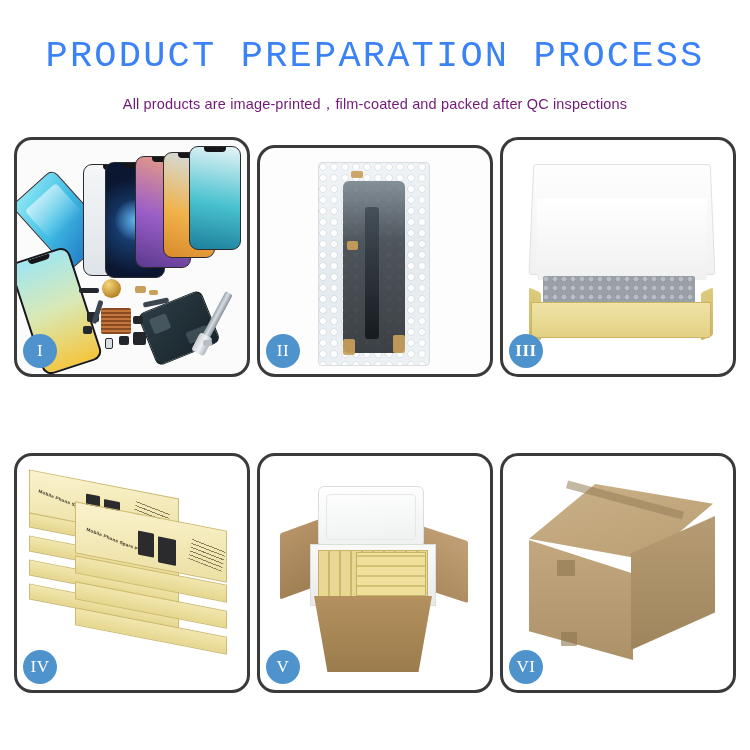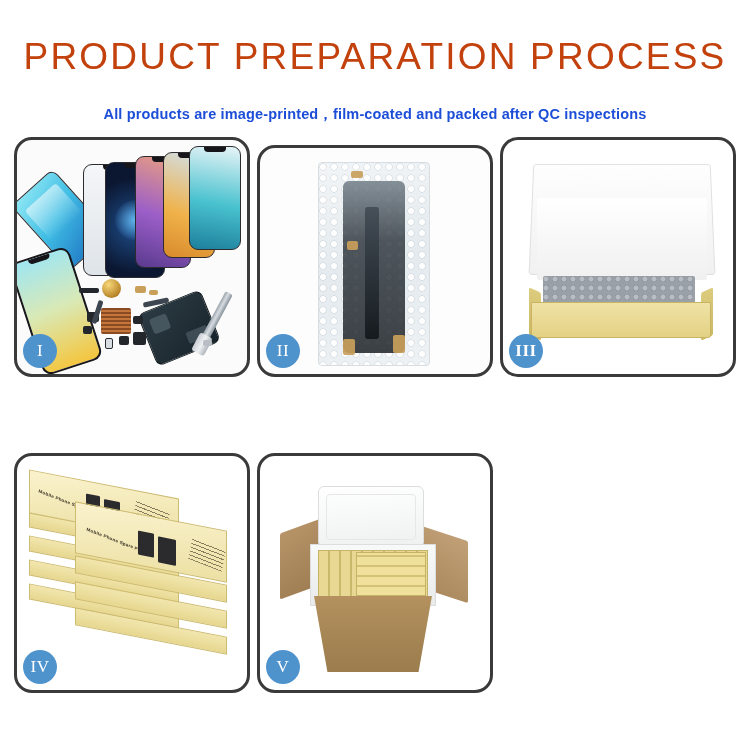--- a/index.html
+++ b/index.html
@@ -11,30 +11,31 @@
     position: relative;
   }
   .page { width: 750px; height: 750px; position: relative; }
 
   
   .header { text-align: center; padding-top: 38px; }
   .title {
     font-size: 37px;
     font-weight: 500;
     letter-spacing: 2.2px;
-    color: #c2410c;
+    color: #3b82f6;
     line-height: 1;
     white-space: nowrap;
+    font-family: Liberation Mono, monospace;
   }
   .subtitle {
-    margin-top: 30px;
+    margin-top: 20px;
     font-size: 14.5px;
-    font-weight: 700;
+    font-weight: 400;
     letter-spacing: 0.15px;
-    color: #1d4ed8;
+    color: #701a75;
     white-space: nowrap;
   }
 
   
   .grid {
     position: absolute;
     left: 14px; top: 137px;
     width: 722px; height: 556px;
     display: grid;
     grid-template-columns: repeat(3, 236px);
@@ -441,15 +442,26 @@
         <div class="v-flapR"></div>
         <div class="v-foamlid"></div>
         <div class="v-foaminner"></div>
         <div class="v-yellow"></div>
         <div class="v-yellow2"></div>
         <div class="v-front"></div>
       </div>
       <div class="badge">V</div>
     </div>
 
+    <div class="card p6">
+      <div class="photo">
+        <div class="c-top"></div>
+        <div class="c-seam"></div>
+        <div class="c-left"></div>
+        <div class="c-right"></div>
+        <div class="c-tape" style="left:54px;top:104px;width:18px;height:16px;"></div>
+        <div class="c-tape" style="left:58px;top:176px;width:16px;height:14px;"></div>
+      </div>
+      <div class="badge">VI</div>
+    </div>
 
   </div>
 </div>
 
 </body></html>

